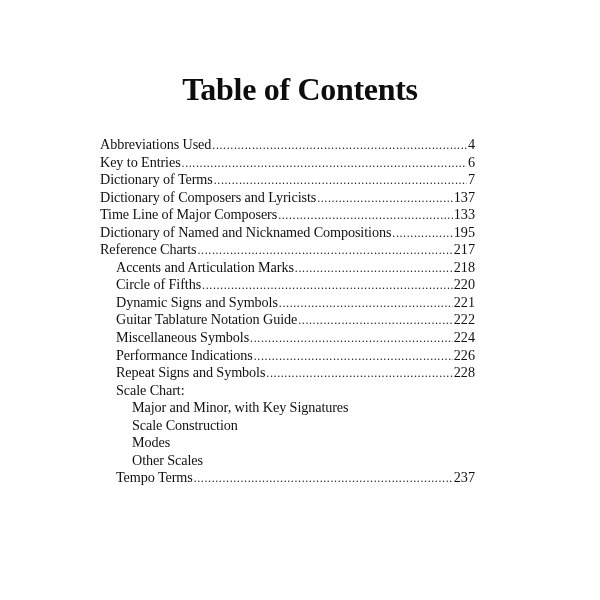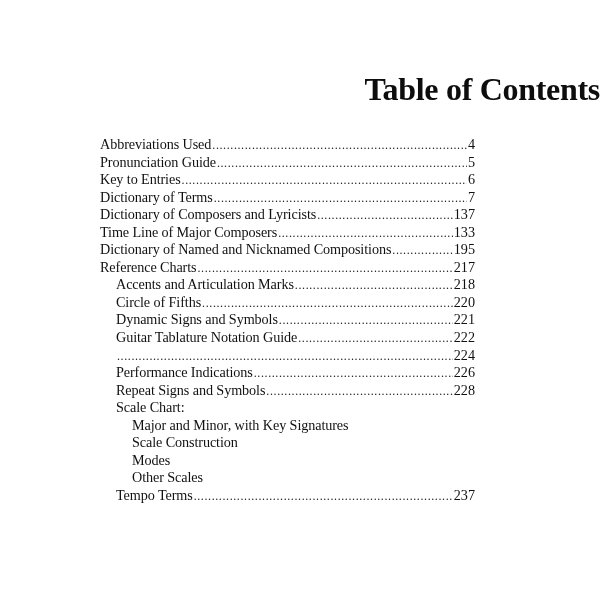--- a/index.html
+++ b/index.html
@@ -19,21 +19,21 @@
       position: absolute;
       left: 0; top: 0;
       width: 600px; height: 600px;
       background: #ffffff;
     }
     .title {
       position: absolute;
       top: 70px;
       left: 0;
       width: 600px;
-      text-align: right;
+      text-align: center;
       font-weight: bold;
       font-size: 32px;
       letter-spacing: -0.3px;
       line-height: 38px;
       margin: 0;
       color: #0d0d0d;
     }
     .toc {
       position: absolute;
       left: 100px;
@@ -82,25 +82,20 @@
 <div class="page">
   <h1 class="title">Table of Contents</h1>
 
   <ul class="toc">
     <li class="toc-row level-0">
         <span class="toc-label">Abbreviations Used</span>
         <span class="toc-leader"></span>
         <span class="toc-page">4</span>
       </li>
     <li class="toc-row level-0">
-        <span class="toc-label">Pronunciation Guide</span>
-        <span class="toc-leader"></span>
-        <span class="toc-page">5</span>
-      </li>
-    <li class="toc-row level-0">
         <span class="toc-label">Key to Entries</span>
         <span class="toc-leader"></span>
         <span class="toc-page">6</span>
       </li>
     <li class="toc-row level-0">
         <span class="toc-label">Dictionary of Terms</span>
         <span class="toc-leader"></span>
         <span class="toc-page">7</span>
       </li>
     <li class="toc-row level-0">
@@ -137,20 +132,21 @@
         <span class="toc-label">Dynamic Signs and Symbols</span>
         <span class="toc-leader"></span>
         <span class="toc-page">221</span>
       </li>
     <li class="toc-row level-1">
         <span class="toc-label">Guitar Tablature Notation Guide</span>
         <span class="toc-leader"></span>
         <span class="toc-page">222</span>
       </li>
     <li class="toc-row level-1">
+        <span class="toc-label">Miscellaneous Symbols</span>
         <span class="toc-leader"></span>
         <span class="toc-page">224</span>
       </li>
     <li class="toc-row level-1">
         <span class="toc-label">Performance Indications</span>
         <span class="toc-leader"></span>
         <span class="toc-page">226</span>
       </li>
     <li class="toc-row level-1">
         <span class="toc-label">Repeat Signs and Symbols</span>

